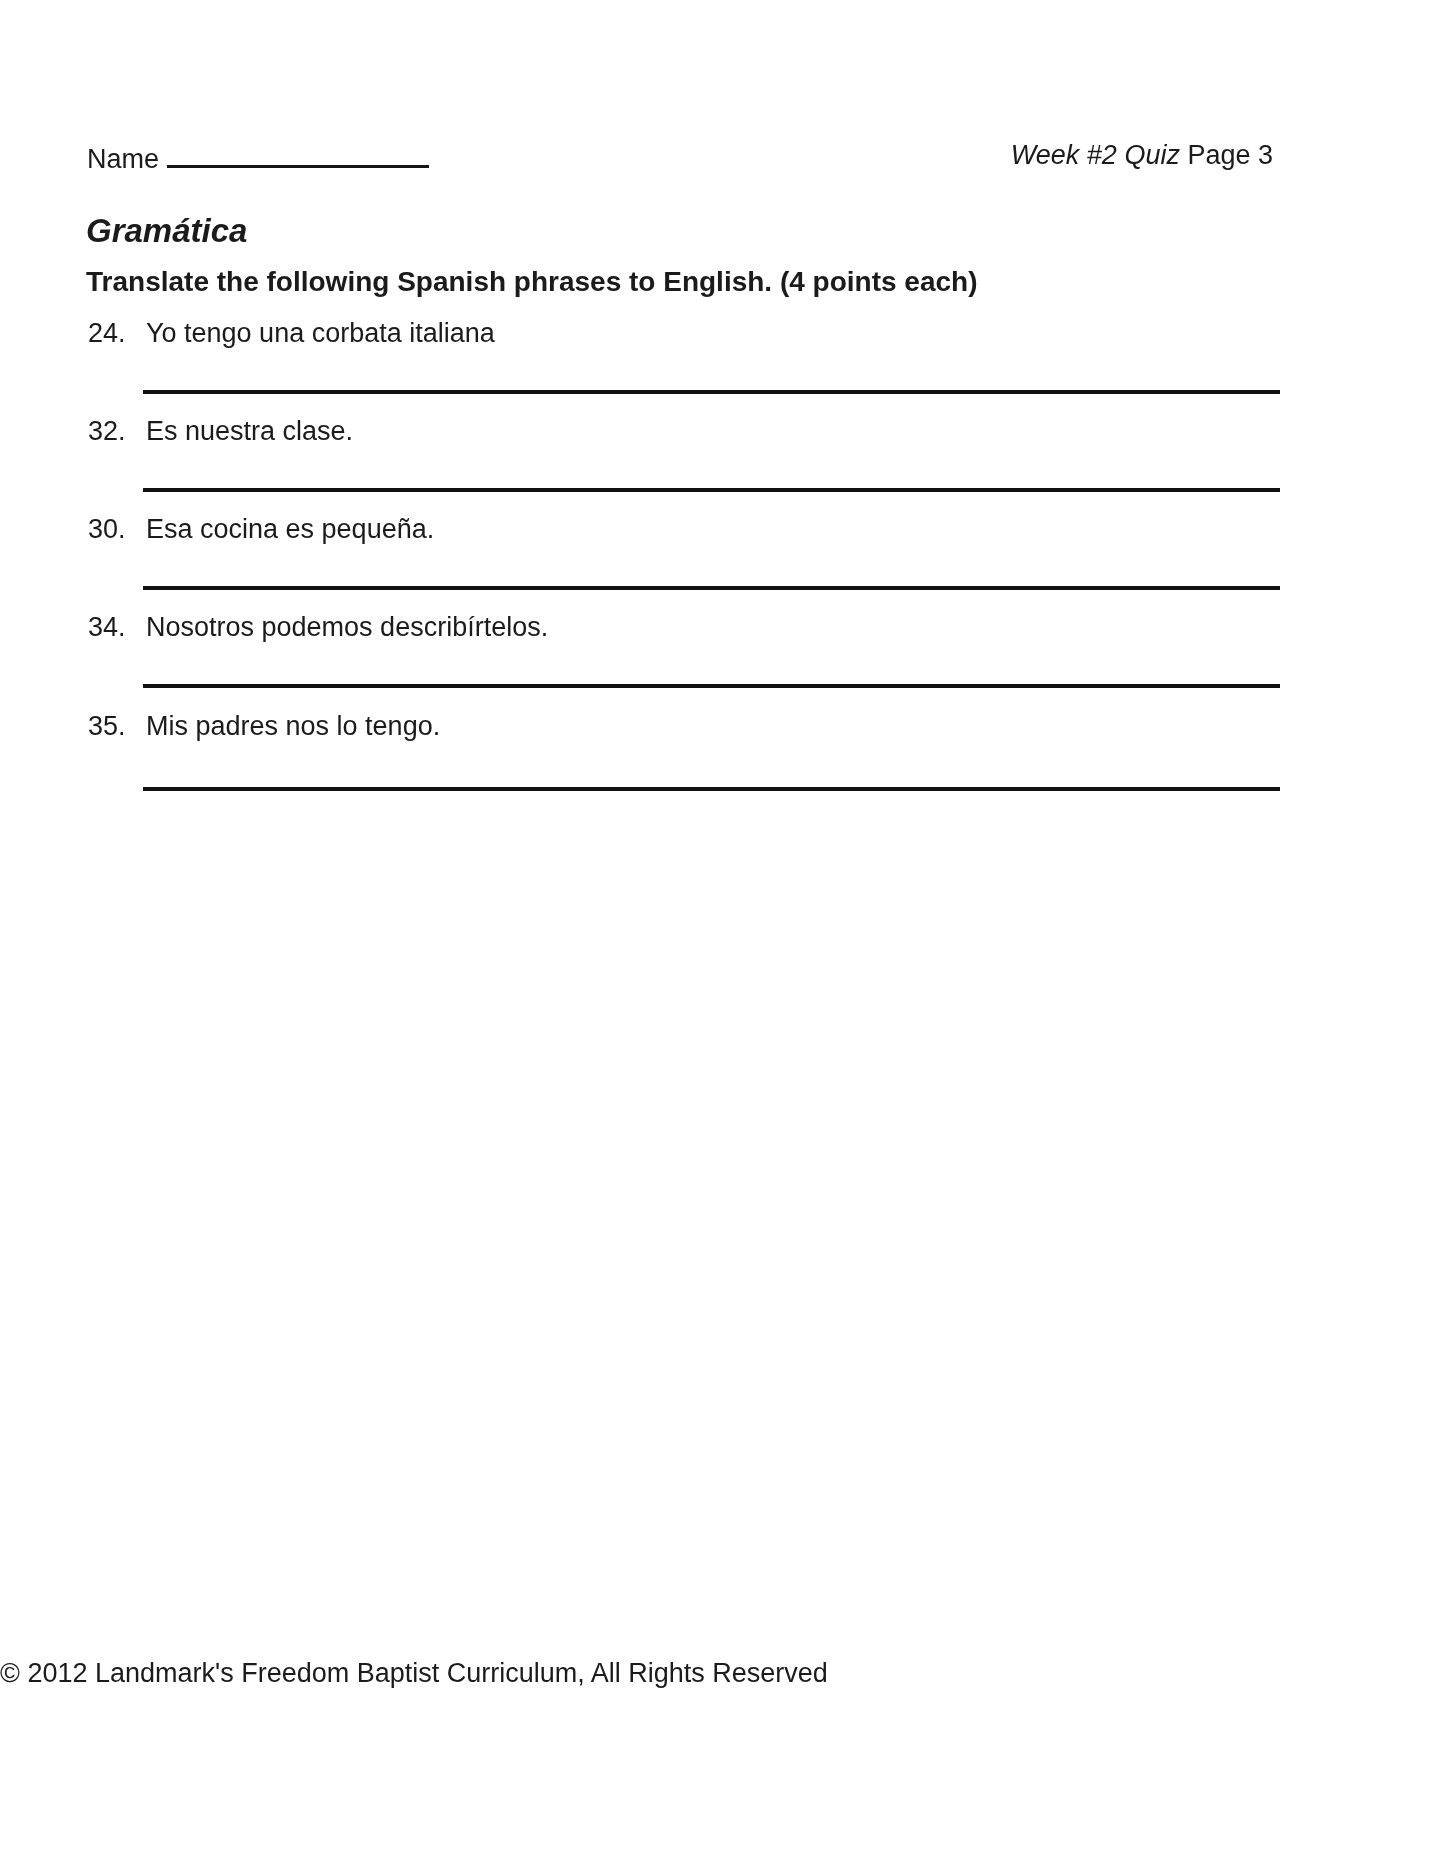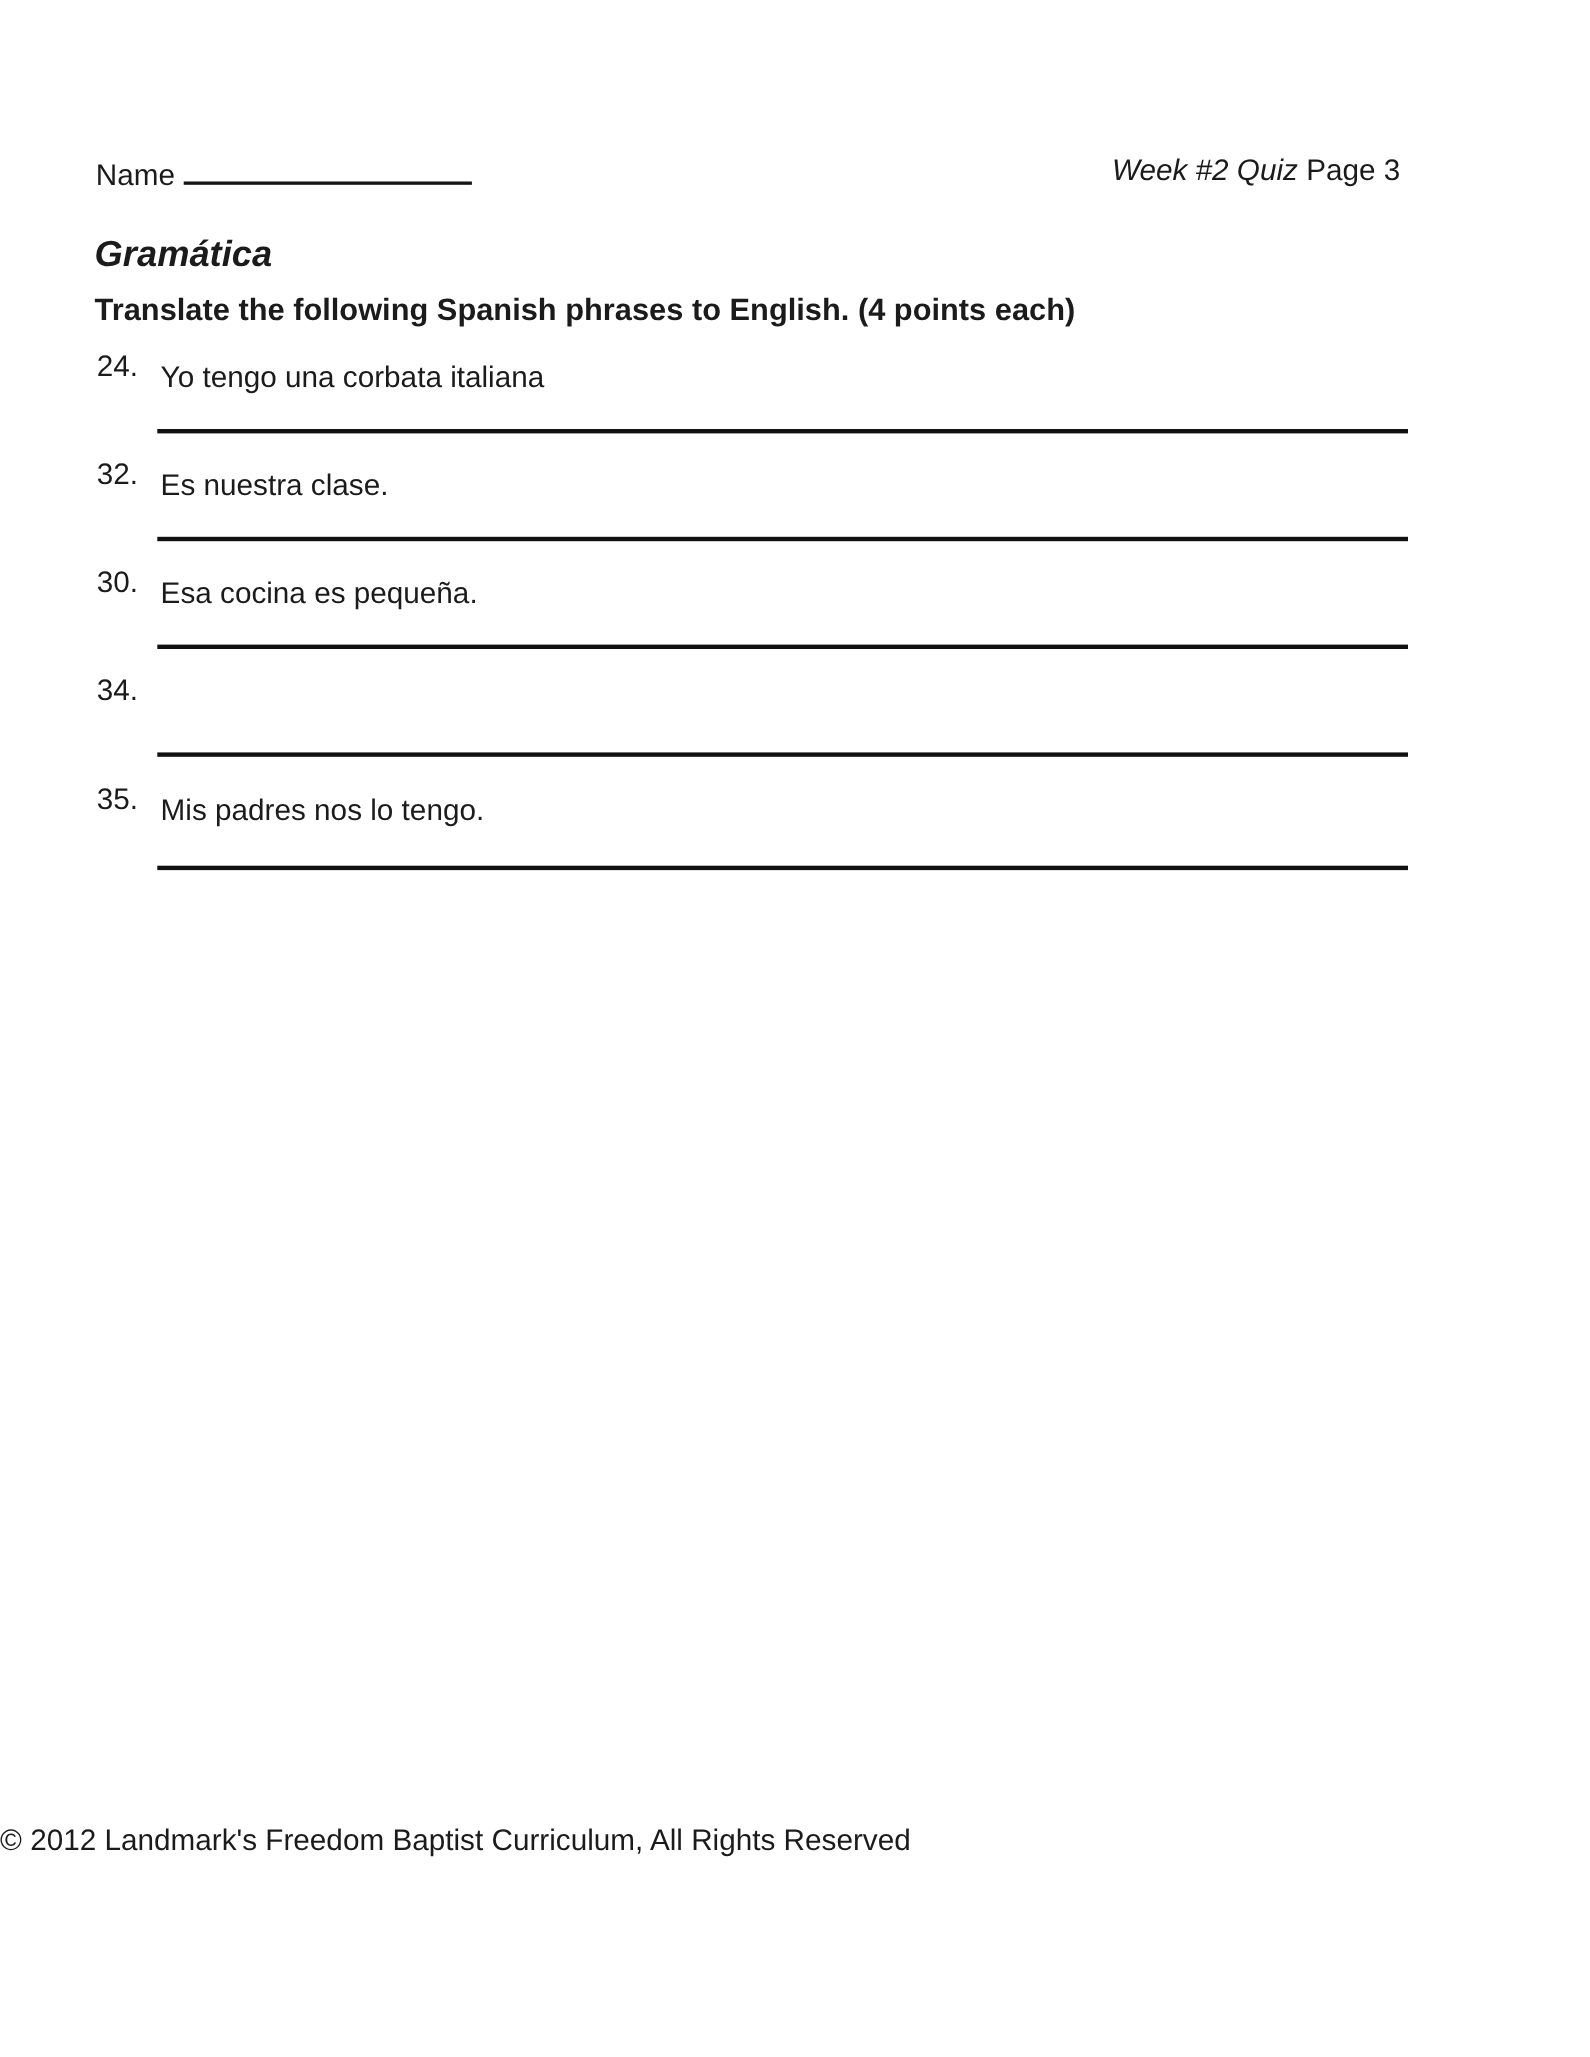--- a/index.html
+++ b/index.html
@@ -59,21 +59,21 @@
   }
 
   
   .question {
     left: 88px;
     width: 1195px;
     height: 90px;
     font-size: 27px;
   }
   .qnum  { position: absolute; left: 0; top: 0; }
-  .qtext { position: absolute; left: 58px; top: 0; margin-top: 10px; }
+  .qtext { position: absolute; left: 58px; top: 0; }
   .answer-line {
     position: absolute;
     left: 55px;
     top: 72px;
     width: 1137px;
     height: 0;
     border-top: 4px solid #111111;
   }
 
   
@@ -114,20 +114,21 @@
 </div>
 
 <div class="abs question" style="top:514px">
   <span class="qnum">30.</span>
   <span class="qtext">Esa cocina es pequeña.</span>
   <div class="answer-line"></div>
 </div>
 
 <div class="abs question" style="top:612px">
   <span class="qnum">34.</span>
+  <span class="qtext">Nosotros podemos describírtelos.</span>
   <div class="answer-line"></div>
 </div>
 
 <div class="abs question" style="top:711px">
   <span class="qnum">35.</span>
   <span class="qtext">Mis padres nos lo tengo.</span>
   <div class="answer-line" style="top:76px"></div>
 </div>
 
 <div class="abs footer">© 2012 Landmark's Freedom Baptist Curriculum, All Rights Reserved</div>

